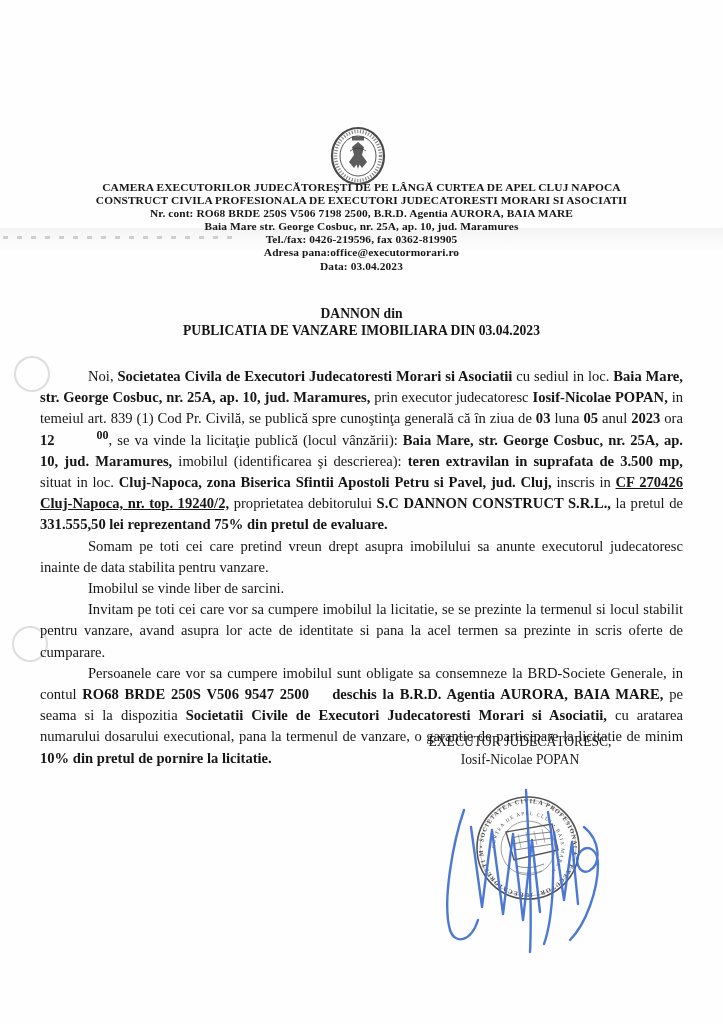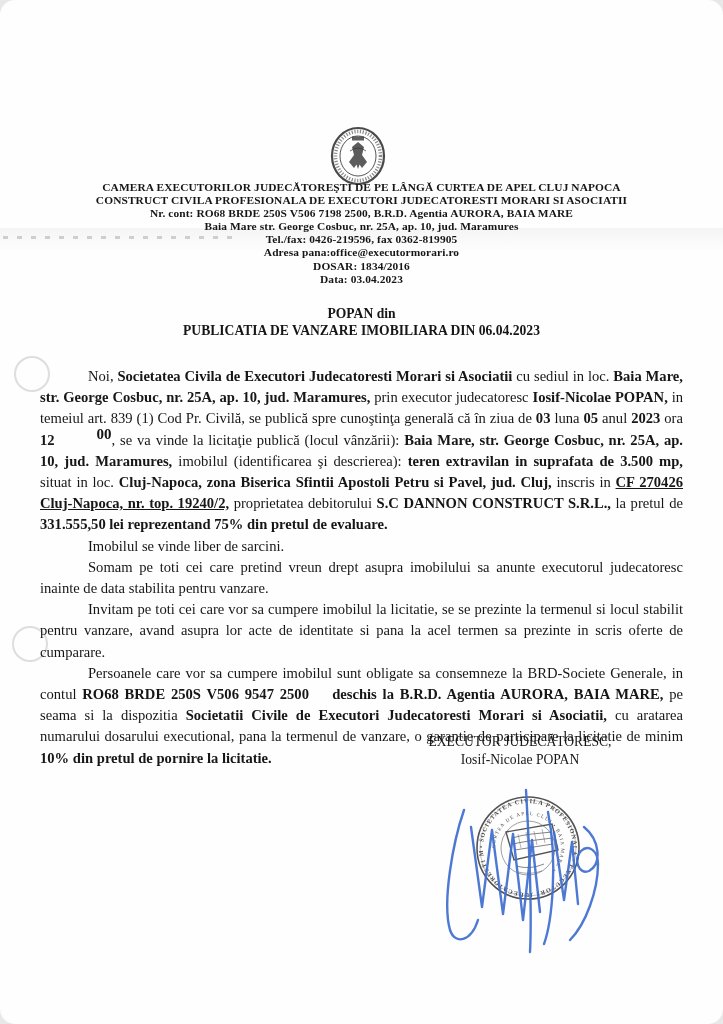--- a/index.html
+++ b/index.html
@@ -1,19 +1,19 @@
 <!DOCTYPE html>
 <html><head>
 <meta charset="utf-8">
 <style>
   html,body{margin:0;padding:0;background:#e8e8e8;}
   .page{
     position:relative;width:723px;height:1024px;margin:0 auto;
     background:#fefefe;overflow:hidden;
-    font-family:"Liberation Serif","DejaVu Serif",serif;color:#161616;border-radius:15px;
+    font-family:"Liberation Serif","DejaVu Serif",serif;color:#161616;
   }
   
   .scan-band{position:absolute;left:0;top:228px;width:723px;height:24px;
     background:linear-gradient(180deg,rgba(120,120,120,.07),rgba(120,120,120,0));pointer-events:none;}
   .scan-dashes{position:absolute;left:3px;top:236px;width:232px;height:3px;opacity:.4;
     background:repeating-linear-gradient(90deg,#8f8f8f 0 5px,transparent 5px 14px);}
   .punch-hole{position:absolute;width:32px;height:32px;border-radius:50%;
     border:2px solid rgba(190,190,195,.5);}
   .hole-1{left:14px;top:356px;}
   .hole-2{left:12px;top:626px;}
@@ -23,21 +23,21 @@
   .letterhead{position:absolute;left:45px;top:181px;width:633px;text-align:center;
     font-weight:bold;font-size:11.4px;line-height:13.1px;letter-spacing:.1px;}
   .letterhead div{white-space:nowrap;}
   
   .doc-title{position:absolute;left:40px;top:306px;width:643px;text-align:center;
     font-weight:bold;font-size:13.6px;line-height:16.5px;}
   
   .doc-body{position:absolute;left:40px;top:366px;width:643px;
     font-size:14.6px;line-height:21.2px;text-align:justify;}
   .doc-body p{margin:0;text-indent:48px;}
-  .doc-body sup{font-size:15px;vertical-align:super;line-height:0;padding-left:42px;}
+  .doc-body sup{font-size:12px;vertical-align:super;line-height:0;padding-left:42px;}
   
   .sign-block{position:absolute;left:370px;top:733px;width:300px;text-align:center;
     font-weight:normal;font-size:13.6px;line-height:17.5px;}
   .stamp{position:absolute;left:468px;top:788px;width:120px;height:120px;opacity:.82;}
   .signature{position:absolute;left:426px;top:772px;width:205px;height:190px;}
 </style>
 </head>
 <body>
 
 <div class="page">
@@ -58,33 +58,32 @@
     </svg>
   </div>
 
   <div class="letterhead">
     <div>CAMERA EXECUTORILOR JUDECĂTOREŞTI DE PE LÂNGĂ CURTEA DE APEL CLUJ NAPOCA</div>
     <div>CONSTRUCT CIVILA PROFESIONALA DE EXECUTORI JUDECATORESTI MORARI SI ASOCIATII</div>
     <div>Nr. cont: RO68 BRDE 250S V506 7198 2500, B.R.D. Agentia AURORA, BAIA MARE</div>
     <div>Baia Mare str. George Cosbuc, nr. 25A, ap. 10, jud. Maramures</div>
     <div>Tel./fax: 0426-219596, fax 0362-819905</div>
     <div>Adresa pana:office@executormorari.ro</div>
-    <div>DOSAR: 1834/2016</div>
     <div>Data: 03.04.2023</div>
   </div>
 
   <div class="doc-title">
-    <div>POPAN din</div>
-    <div>PUBLICATIA DE VANZARE IMOBILIARA DIN 06.04.2023</div>
+    <div>DANNON din</div>
+    <div>PUBLICATIA DE VANZARE IMOBILIARA DIN 03.04.2023</div>
   </div>
 
   <div class="doc-body">
       <p><span>Noi, </span><span style="font-weight: bold;">Societatea Civila de Executori Judecatoresti Morari si Asociatii</span><span> cu sediul in loc. </span><span style="font-weight: bold;">Baia Mare, str. George Cosbuc, nr. 25A, ap. 10, jud. Maramures,</span><span> prin executor judecatoresc </span><span style="font-weight: bold;">Iosif-Nicolae POPAN,</span><span> in temeiul art. 839 (1) Cod Pr. Civilă, se publică spre cunoştinţa generală că în ziua de </span><span style="font-weight: bold;">03</span><span> luna </span><span style="font-weight: bold;">05</span><span> anul </span><span style="font-weight: bold;">2023</span><span> ora </span><span style="font-weight: bold;">12</span><sup style="font-weight: bold;">00</sup><span>, se va vinde la licitaţie publică (locul vânzării): </span><span style="font-weight: bold;">Baia Mare, str. George Cosbuc, nr. 25A, ap. 10, jud. Maramures,</span><span> imobilul (identificarea şi descrierea): </span><span style="font-weight: bold;">teren extravilan in suprafata de 3.500 mp,</span><span> situat in loc. </span><span style="font-weight: bold;">Cluj-Napoca, zona Biserica Sfintii Apostoli Petru si Pavel, jud. Cluj,</span><span> inscris in </span><span style="font-weight: bold; text-decoration: underline;">CF 270426 Cluj-Napoca, nr. top. 19240/2,</span><span> proprietatea debitorului </span><span style="font-weight: bold;">S.C DANNON CONSTRUCT S.R.L.,</span><span> la pretul de </span><span style="font-weight: bold;">331.555,50 lei reprezentand 75% din pretul de evaluare.</span></p>
+      <p><span>Somam pe toti cei care pretind vreun drept asupra imobilului sa anunte executorul judecatoresc inainte de data stabilita pentru vanzare.</span></p>
       <p><span>Imobilul se vinde liber de sarcini.</span></p>
-      <p><span>Somam pe toti cei care pretind vreun drept asupra imobilului sa anunte executorul judecatoresc inainte de data stabilita pentru vanzare.</span></p>
       <p><span>Invitam pe toti cei care vor sa cumpere imobilul la licitatie, se se prezinte la termenul si locul stabilit pentru vanzare, avand asupra lor acte de identitate si pana la acel termen sa prezinte in scris oferte de cumparare.</span></p>
       <p><span>Persoanele care vor sa cumpere imobilul sunt obligate sa consemneze la BRD-Societe Generale, in contul </span><span style="font-weight: bold;">RO68 BRDE 250S V506 9547 2500</span><span>&nbsp;&nbsp;&nbsp; </span><span style="font-weight: bold;">deschis la B.R.D. Agentia AURORA, BAIA MARE,</span><span> pe seama si la dispozitia </span><span style="font-weight: bold;">Societatii Civile de Executori Judecatoresti Morari si Asociatii,</span><span> cu aratarea numarului dosarului executional, pana la termenul de vanzare, o garantie de participare la licitatie de minim </span><span style="font-weight: bold;">10% din pretul de pornire la licitatie.</span></p>
     </div>
 
   <div class="sign-block">
     <div>EXECUTOR JUDECĂTORESC,</div>
     <div>Iosif-Nicolae POPAN</div>
   </div>
 
   <div class="stamp">

